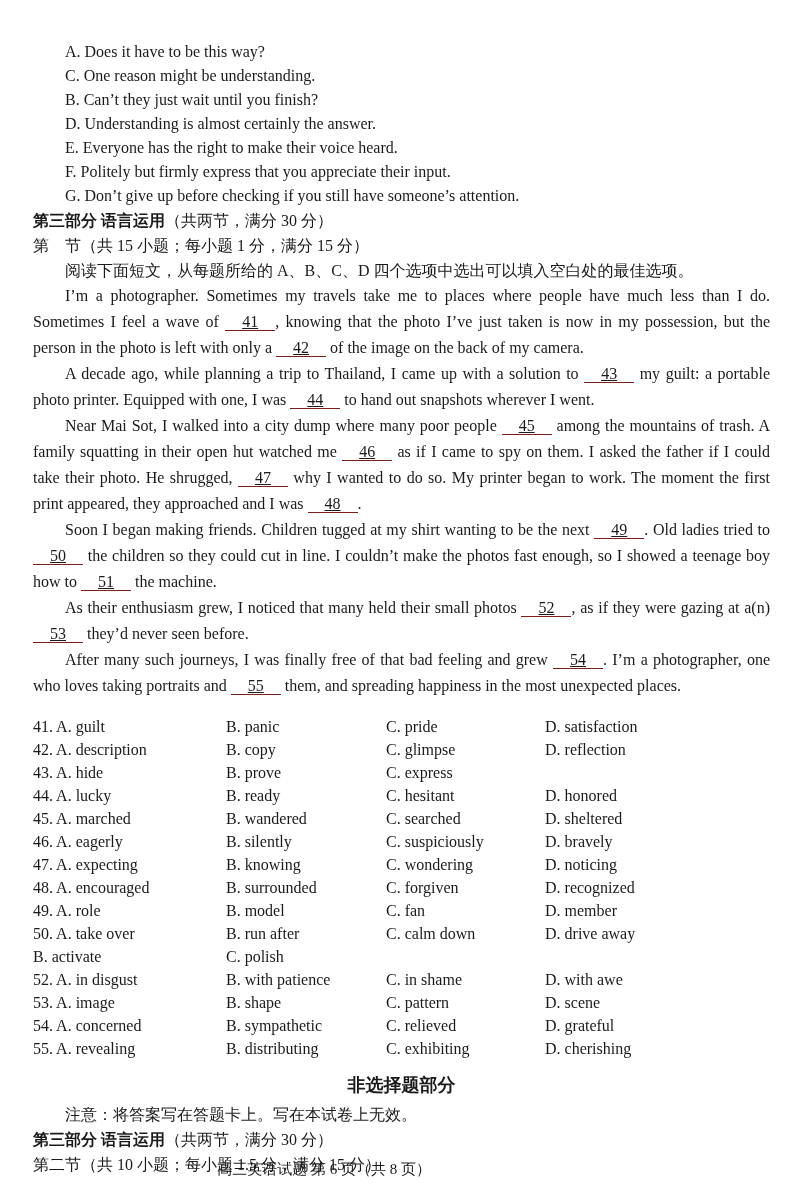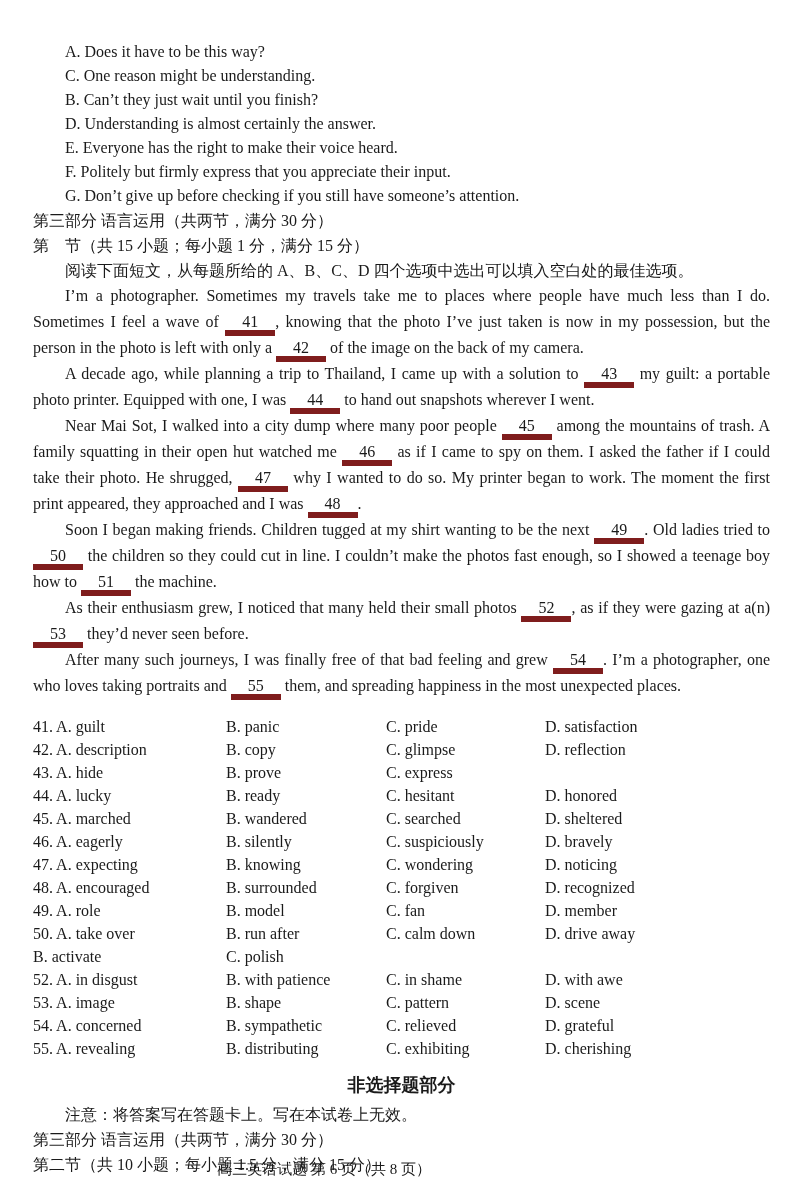--- a/index.html
+++ b/index.html
@@ -13,33 +13,34 @@
   }
   .page { padding: 40px 30px 0 33px; }
 
   .qlist .qline {
     padding-left: 32px;
     line-height: 24px;
     white-space: nowrap;
   }
 
   .heading { line-height: 25px; }
-  .heading .b { font-weight: normal; }
+  .heading .b { font-weight: bold; }
   .indent { padding-left: 32px; }
 
   .passage p {
     margin: 0;
     text-indent: 32px;
     text-align: justify;
     line-height: 26px;
   }
   .blank {
-    border-bottom: 6px solid #7f1d1d;
+    border-bottom: 1px solid #7f1d1d;
     padding: 0 17px;
     white-space: nowrap;
+    text-decoration: underline;
   }
 
   .opts { margin-top: 16px; }
   .opt-row {
     display: grid;
     grid-template-columns: 193px 160px 159px 1fr;
     line-height: 23px;
   }
   .opt-cell { white-space: nowrap; }
 

